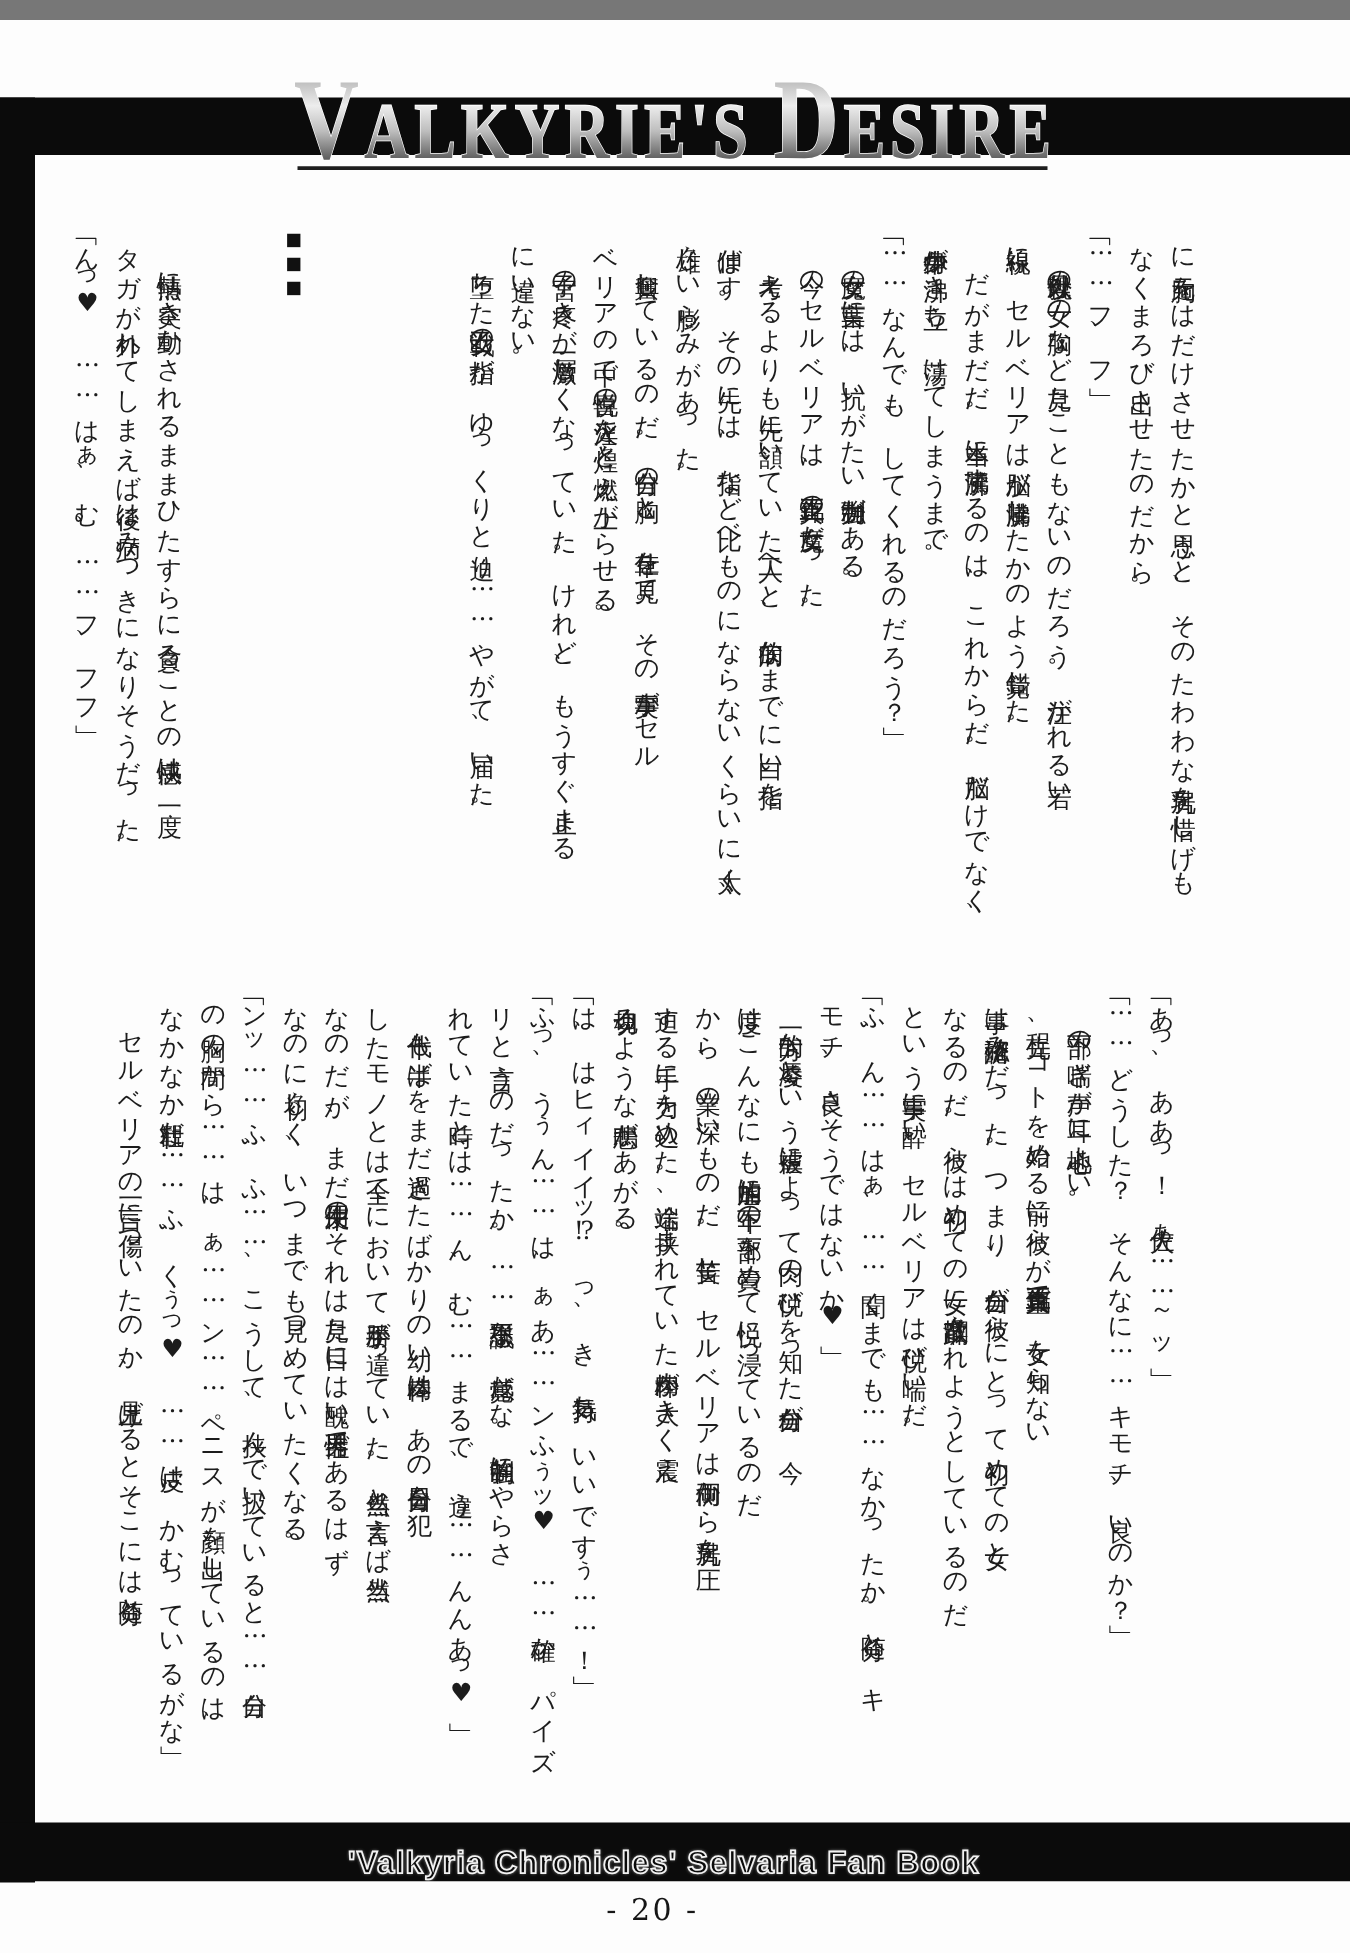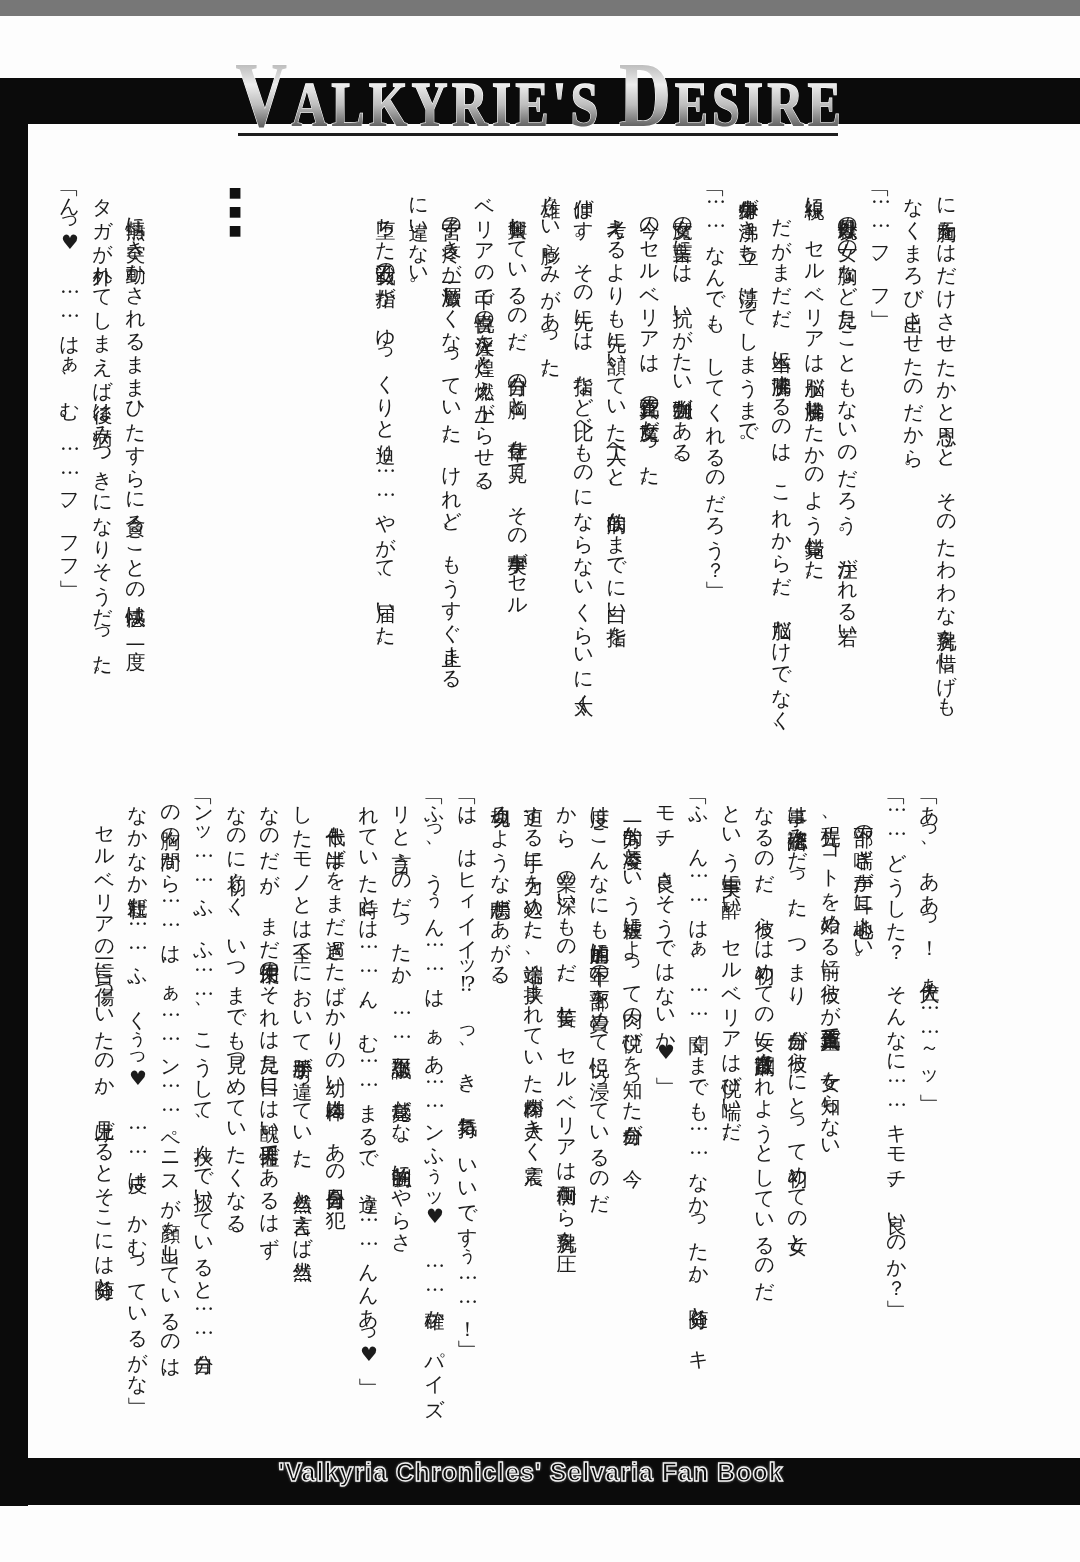--- a/index.html
+++ b/index.html
@@ -8,21 +8,21 @@
     width:1080px; height:1562px;
     margin:16px auto;
     background:#fdfdfd;
     overflow:hidden;
     font-family:"DejaVu Serif", serif;
   }
   
   .header-band { position:absolute; left:0; top:62px; width:1080px; height:46px; background:#0b0b0b; }
   .left-bar    { position:absolute; left:0; top:62px; width:28px; height:1428px; background:#0b0b0b; }
   .footer-band { position:absolute; left:0; top:1442px; width:1080px; height:47px; background:#0b0b0b;
-                 display:flex; align-items:flex-start; justify-content:center; }
+                 display:flex; align-items:flex-end; justify-content:center; }
   .logo-svg { position:absolute; left:190px; top:36px; width:700px; height:96px; overflow:visible; }
   .logo-underline { position:absolute; left:238px; top:117px; width:600px; height:3px; background:#1e1e1e; }
 
   .footer-text {
     font-family:"Liberation Sans", sans-serif;
     font-weight:bold; font-size:25px; letter-spacing:1px;
     color:#0a0a0a;
     -webkit-text-stroke:1.4px #f2f2f2;
     text-shadow:0 0 3px rgba(255,255,255,.85);
     transform:translateX(-9px);
@@ -126,14 +126,15 @@
     <div class="col">「ンッ……ふ、ふ……、こうして、挟んで扱いていると……自分</div>
     <div class="col">の胸の間から……は、ぁ……ン……ペニスが顔を出しているのは、</div>
     <div class="col">なかなか壮観だ……ふ、くぅっ♥　……皮は、かむっているがな」</div>
     <div class="col">　セルベリアの一言に傷ついたのか、見上げるとそこには随分と</div>
   </div>
 
   <div class="footer-band">
     <span class="footer-text">'Valkyria Chronicles' Selvaria Fan Book</span>
   </div>
 
+  <div class="page-number">- 20 -</div>
 
 </div>
 
 </body></html>

